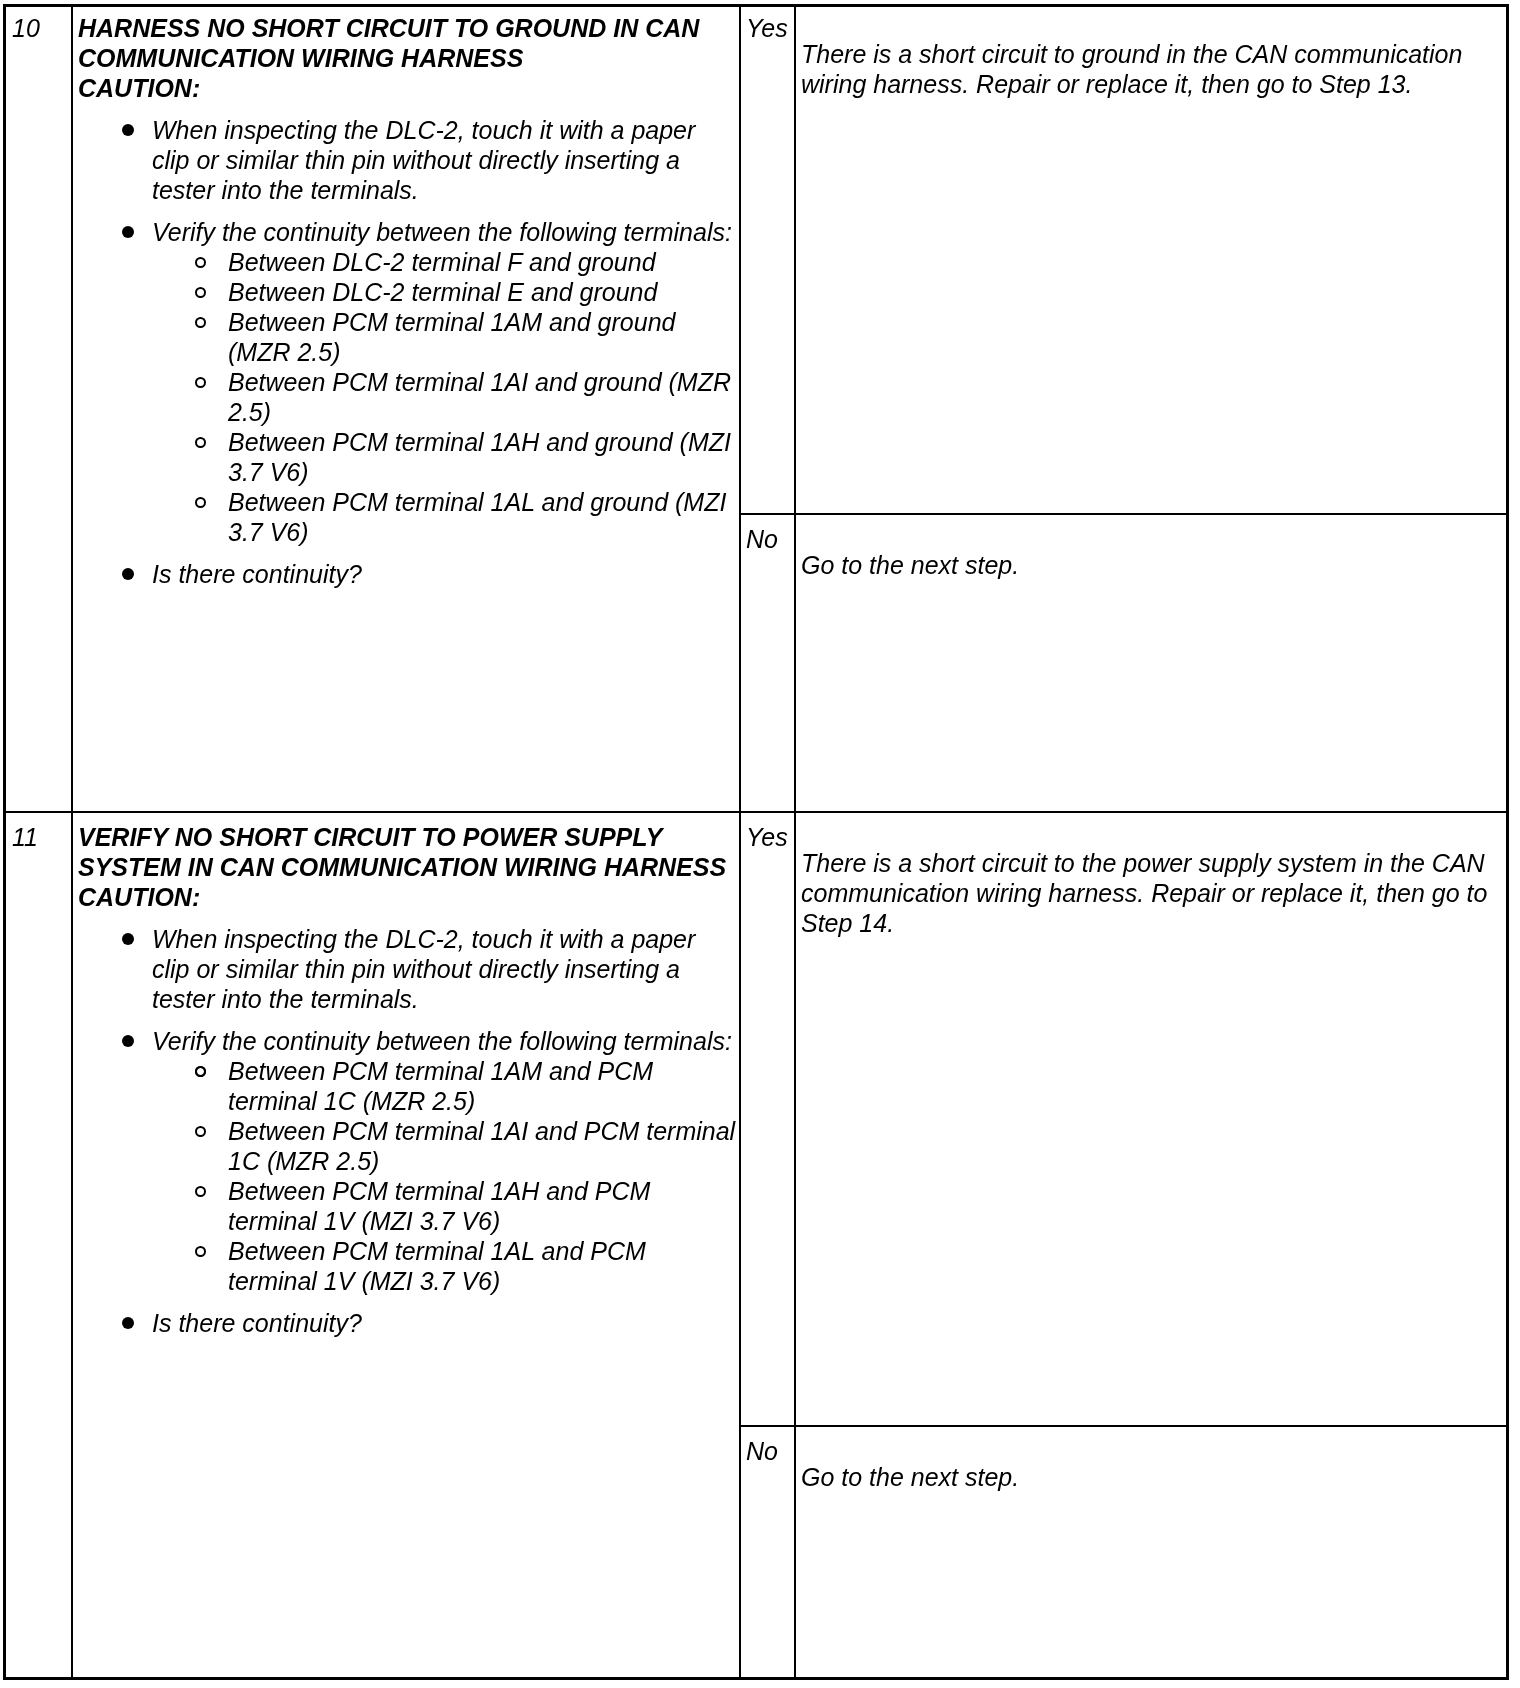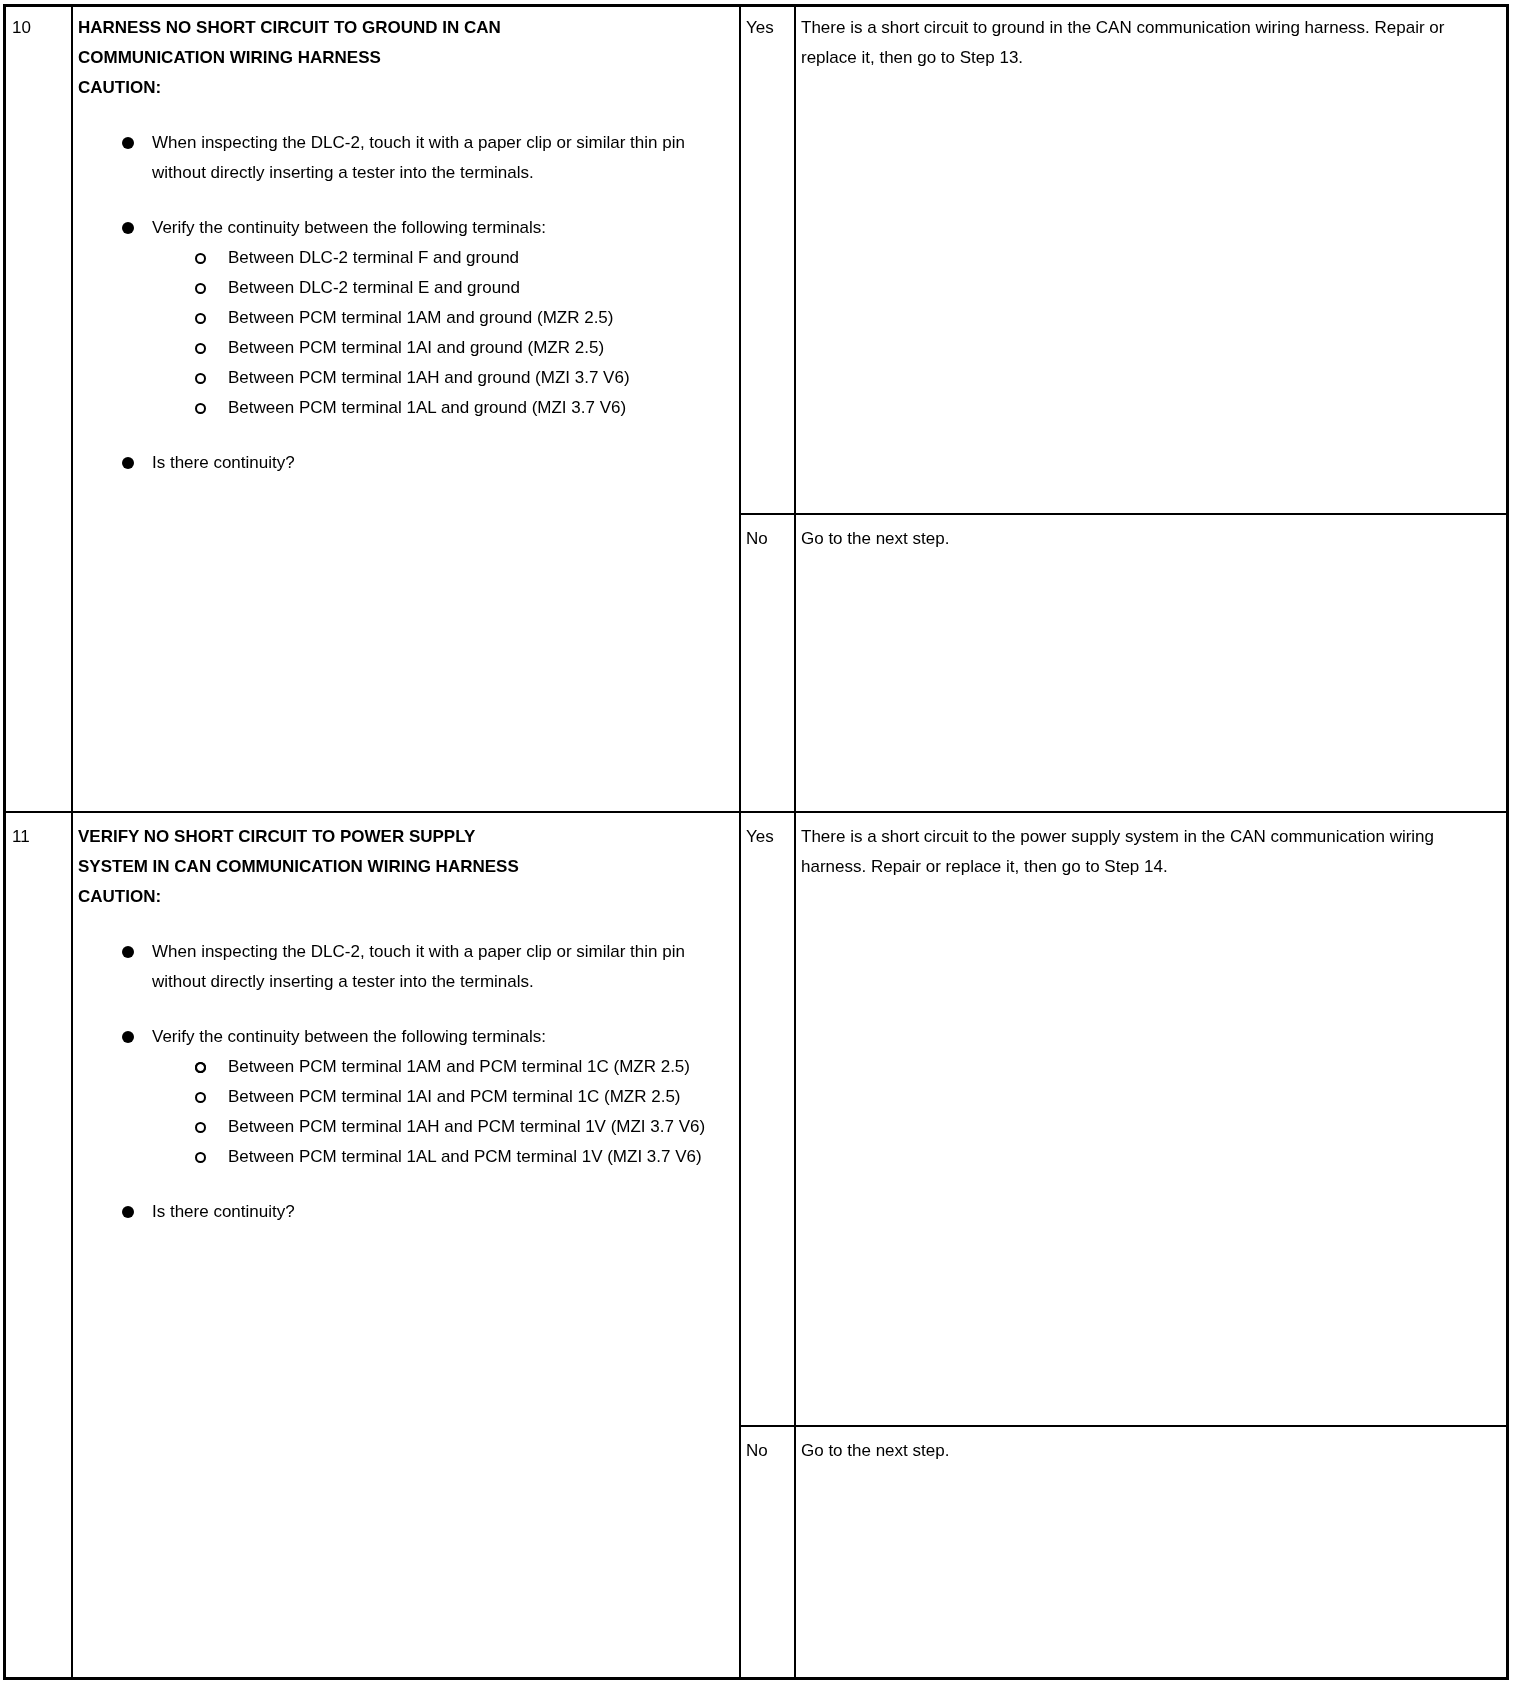--- a/index.html
+++ b/index.html
@@ -2,28 +2,28 @@
 <html><head>
 <meta charset="utf-8">
 <style>
   html, body { margin: 0; padding: 0; background: #ffffff; }
   body { width: 1520px; height: 1688px; position: relative; overflow: hidden;
          font-family: "Liberation Sans", sans-serif; color: #000; }
   .frame { position: absolute; left: 3px; top: 4px; width: 1506px; height: 1676px;
            border: 3px solid #000; box-sizing: border-box; }
   .vline { position: absolute; width: 2px; background: #000; }
   .hline { position: absolute; height: 2px; background: #000; }
-  .cell { position: absolute; font-size: 17px; line-height: 30px; }
+  .cell { position: absolute; font-size: 25px; line-height: 30px; font-style: italic; }
   .stepnum { left: 12px; }
   .title { font-weight: bold; }
   .title div { white-space: nowrap; }
   .main { left: 78px; width: 660px; }
   .ans { left: 746px; }
-  .res { left: 801px; width: 700px; }
-  .b1 { position: relative; padding-left: 74px; margin-top: 25px; }
+  .res { left: 801px; width: 700px; margin-top: 26px; }
+  .b1 { position: relative; padding-left: 74px; margin-top: 12px; }
   .b1 .dot { position: absolute; left: 44px; top: 9px; width: 12px; height: 12px; border-radius: 50%; background: #000; }
   .b2 { position: relative; padding-left: 150px; }
   .b2 .ring { position: absolute; left: 117px; top: 10px; width: 7px; height: 7px; border-radius: 50%; border: 2.5px solid #000; }
 </style>
 </head>
 <body>
 
 <div class="frame"></div>
 
 <div class="vline" style="left:71px; top:4px; height:1676px;"></div>

